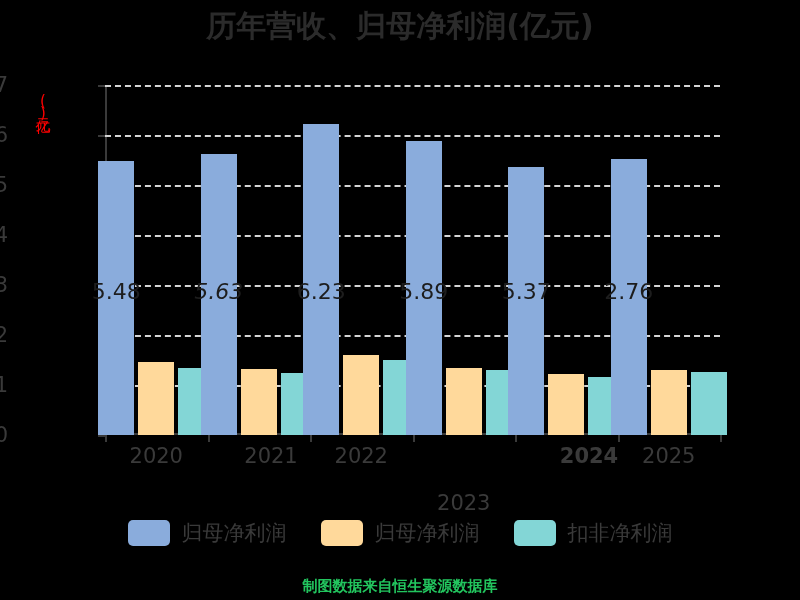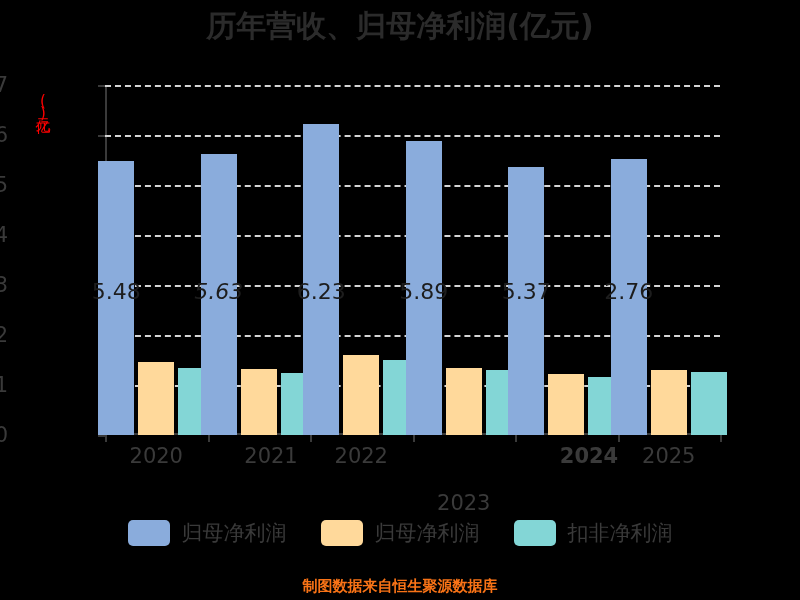--- a/index.html
+++ b/index.html
@@ -266,20 +266,20 @@
     <div class="legend-item">
       <div class="legend-swatch" style="background: rgb(255, 217, 155);"></div>
       <div class="legend-label">归母净利润</div>
     </div>
     <div class="legend-item">
       <div class="legend-swatch" style="background: rgb(131, 214, 214);"></div>
       <div class="legend-label">扣非净利润</div>
     </div>
   </div>
 
-<div id="footer-note" style="color: #f97316;">制图数据来自恒生聚源数据库</div>
+<div id="footer-note" style="color: #22c55e;">制图数据来自恒生聚源数据库</div>
 
 <div class="xtick-label" style="left: 156.25px; top: 444px; position: absolute;">2020</div>
 <div class="xtick-label" style="left: 271px; top: 444px; position: absolute; text-align: center;">2021</div>
 <div class="xtick-label" style="left: 361.25px; top: 444px; position: absolute;">2022</div>
 <div class="xtick-label" style="left: 463.75px; top: 444px; position: absolute; margin-top: 47px;">2023</div>
 <div class="xtick-label" style="left: 589px; top: 444px; position: absolute; font-weight: bold;">2024</div>
 <div class="xtick-label" style="left: 668.75px; top: 444px; position: absolute;">2025</div>
 
 </body></html>

